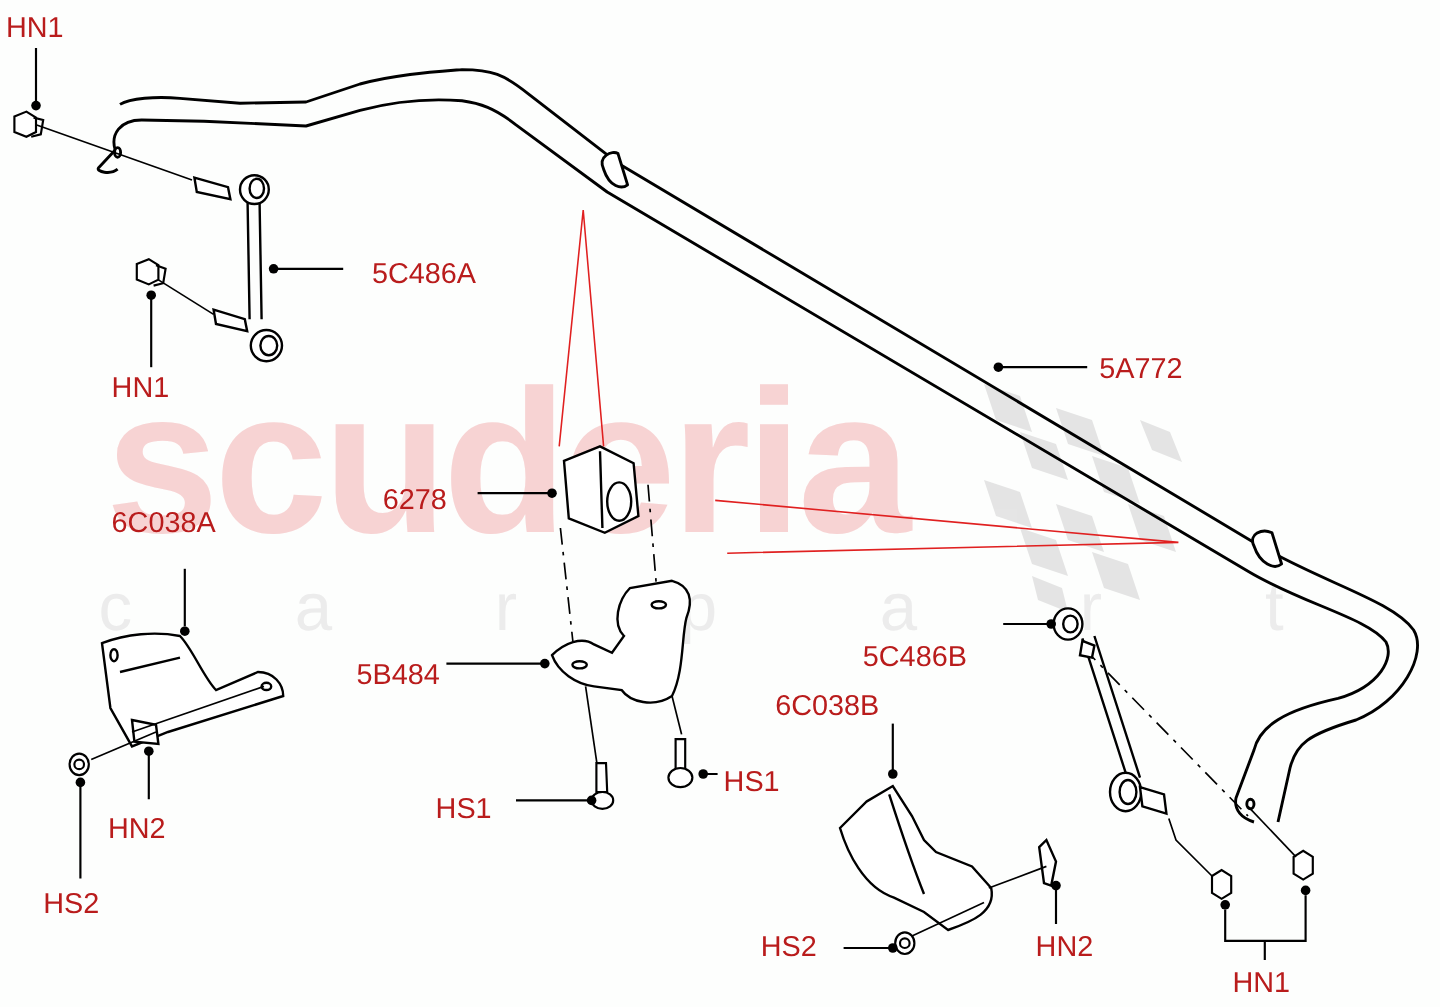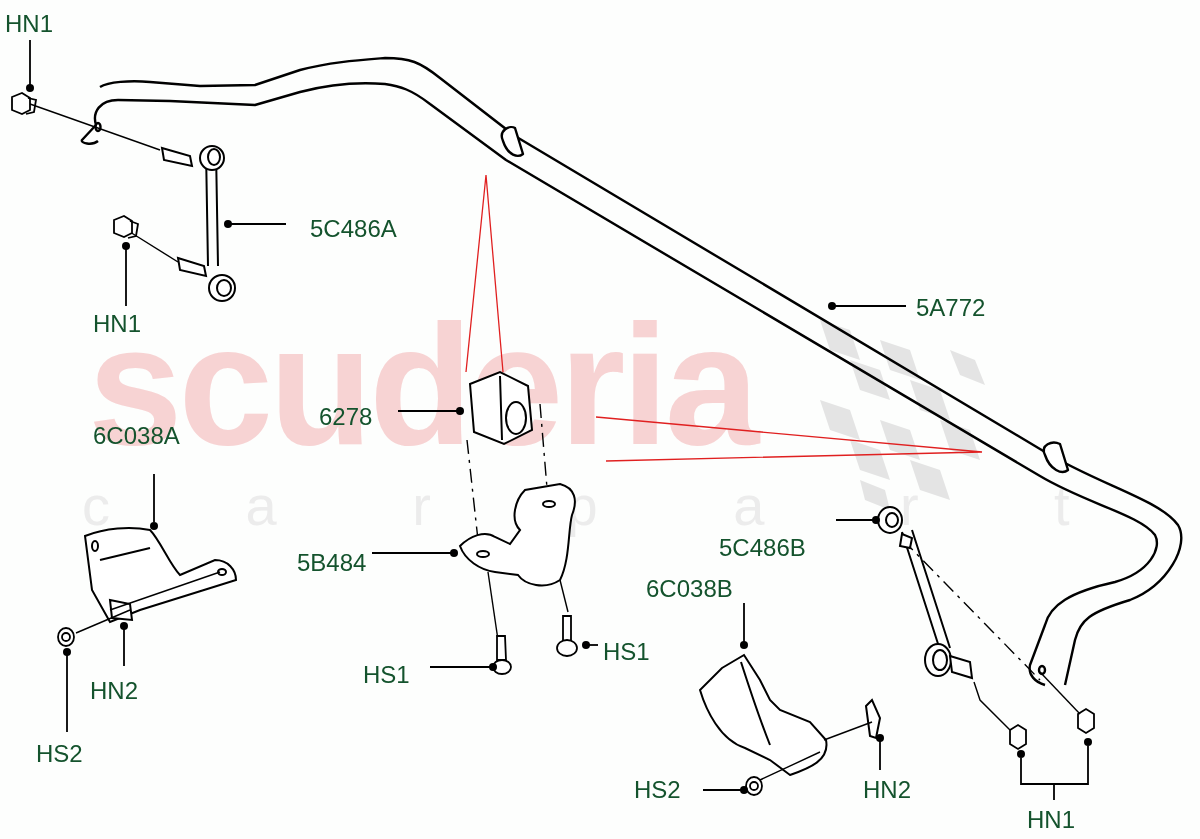--- a/index.html
+++ b/index.html
@@ -1,20 +1,20 @@
 <!DOCTYPE html>
 <html><head>
 <meta charset="utf-8">
 <style>
   html, body { margin: 0; padding: 0; background: #fdfefd; }
   #stage { position: relative; width: 1200px; height: 839px; overflow: hidden; background: #fdfefd; font-family: "Liberation Sans", sans-serif; }
   svg.art { position: absolute; left: 0; top: 0; width: 1200px; height: 839px; }
   .wm-big { position: absolute; left: 88px; top: 300px; font-family: "Liberation Sans", sans-serif; font-weight: bold; font-size: 170px; letter-spacing: -4px; color: #f7d3d3; line-height: 1; white-space: nowrap; }
   .wm-small { position: absolute; left: 82px; top: 478px; font-family: "Liberation Sans", sans-serif; font-size: 56px; color: #ececec; line-height: 1; white-space: nowrap; word-spacing: 0; letter-spacing: 60px; }
-  .lbl { position: absolute; font-family: "Liberation Sans", sans-serif; font-size: 24px; color: #14532d; line-height: 1; white-space: nowrap; }
+  .lbl { position: absolute; font-family: "Liberation Sans", sans-serif; font-size: 24px; color: #b91c1c; line-height: 1; white-space: nowrap; }
 </style>
 </head>
 <body>
 
 <div id="stage">
 
   <div class="wm-big">scuderia</div>
   <div class="wm-small">c a r   p a r t s</div>
 
   <svg class="art" viewBox="0 0 1200 839">

